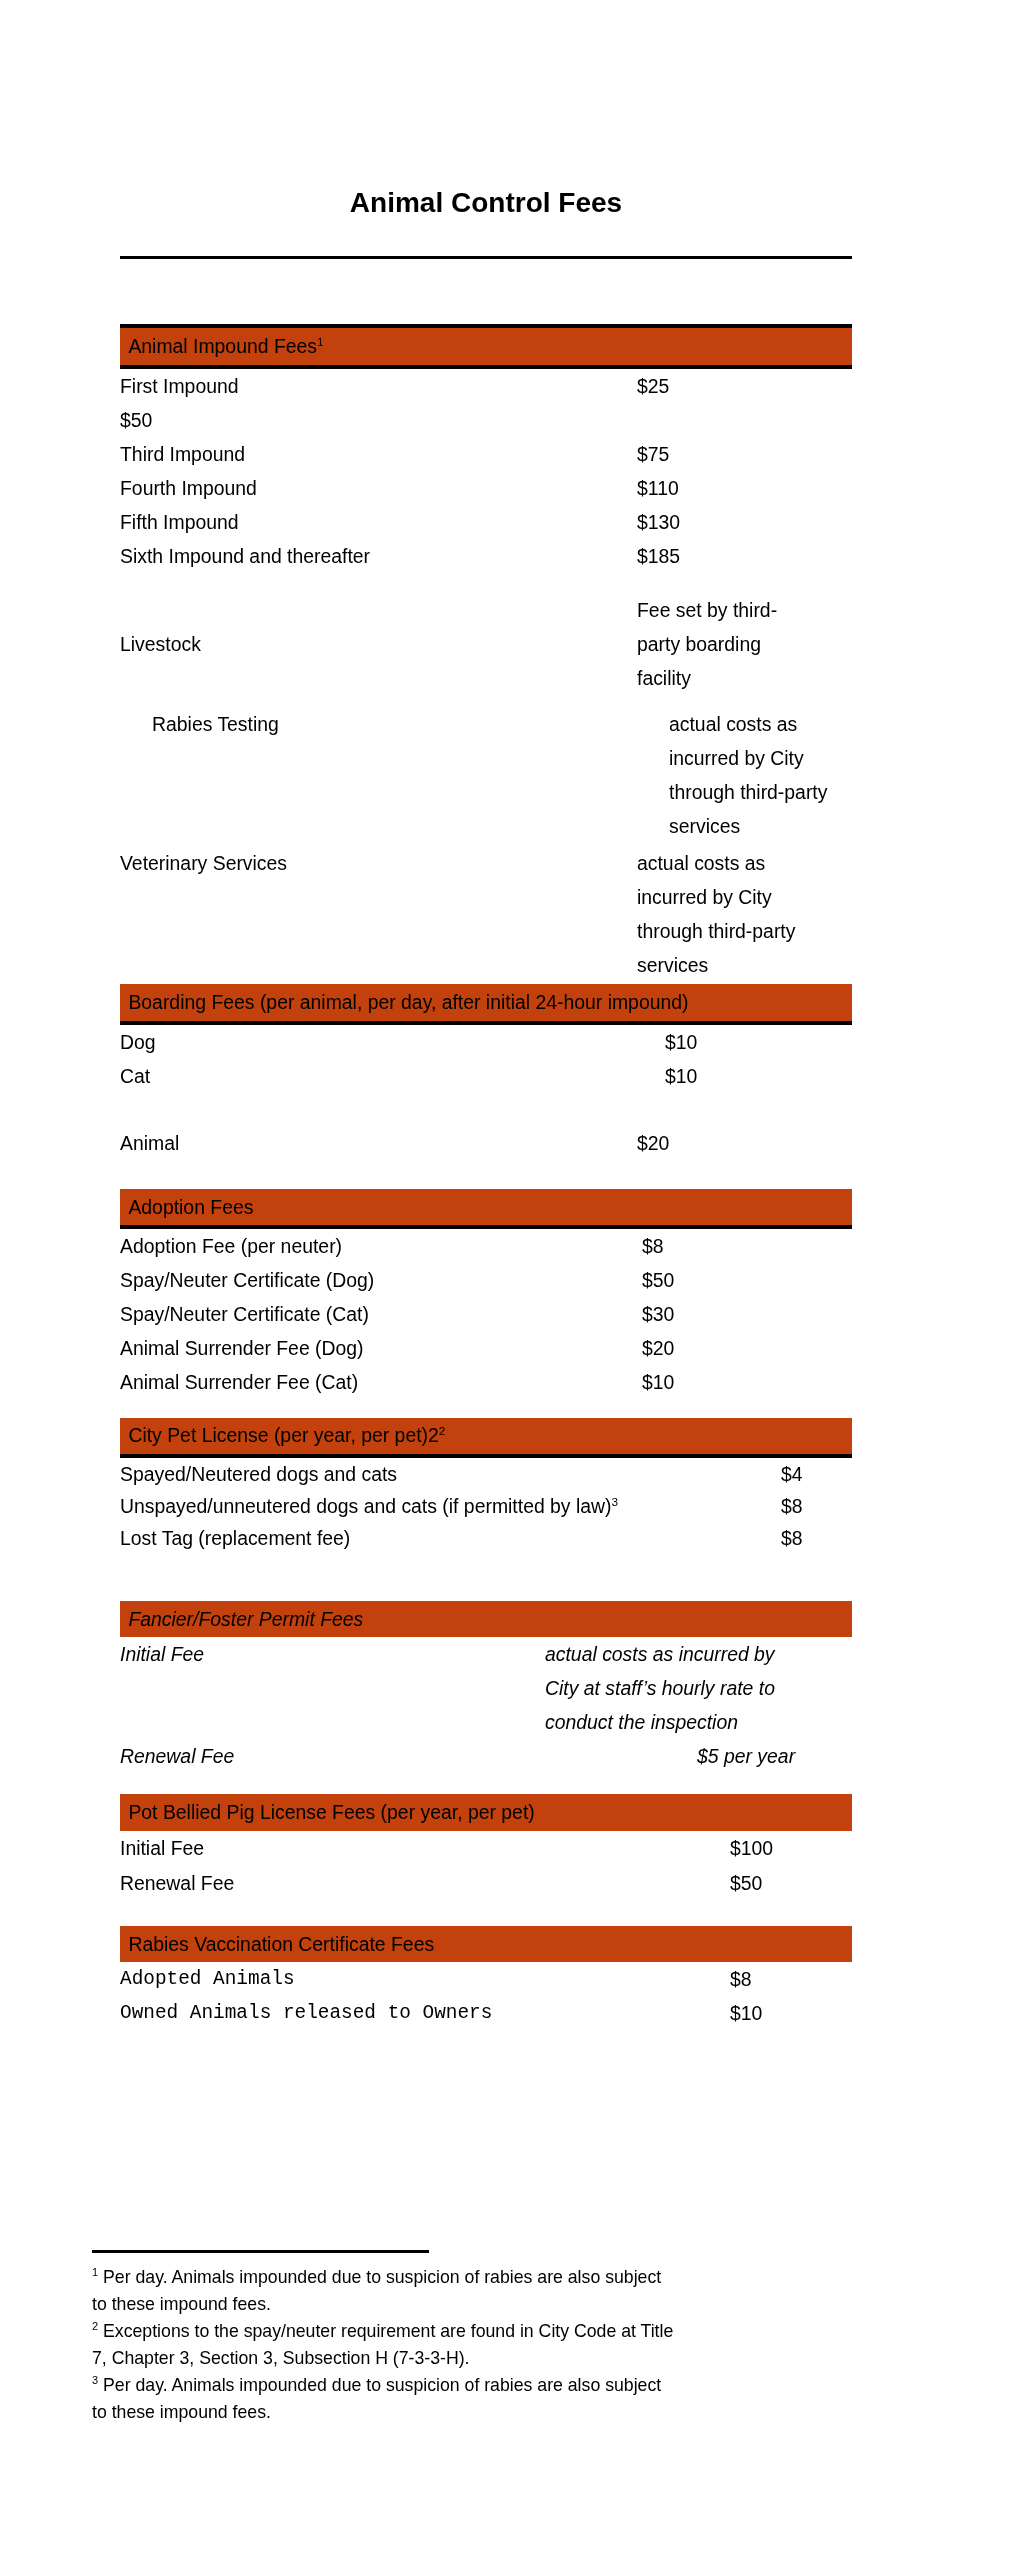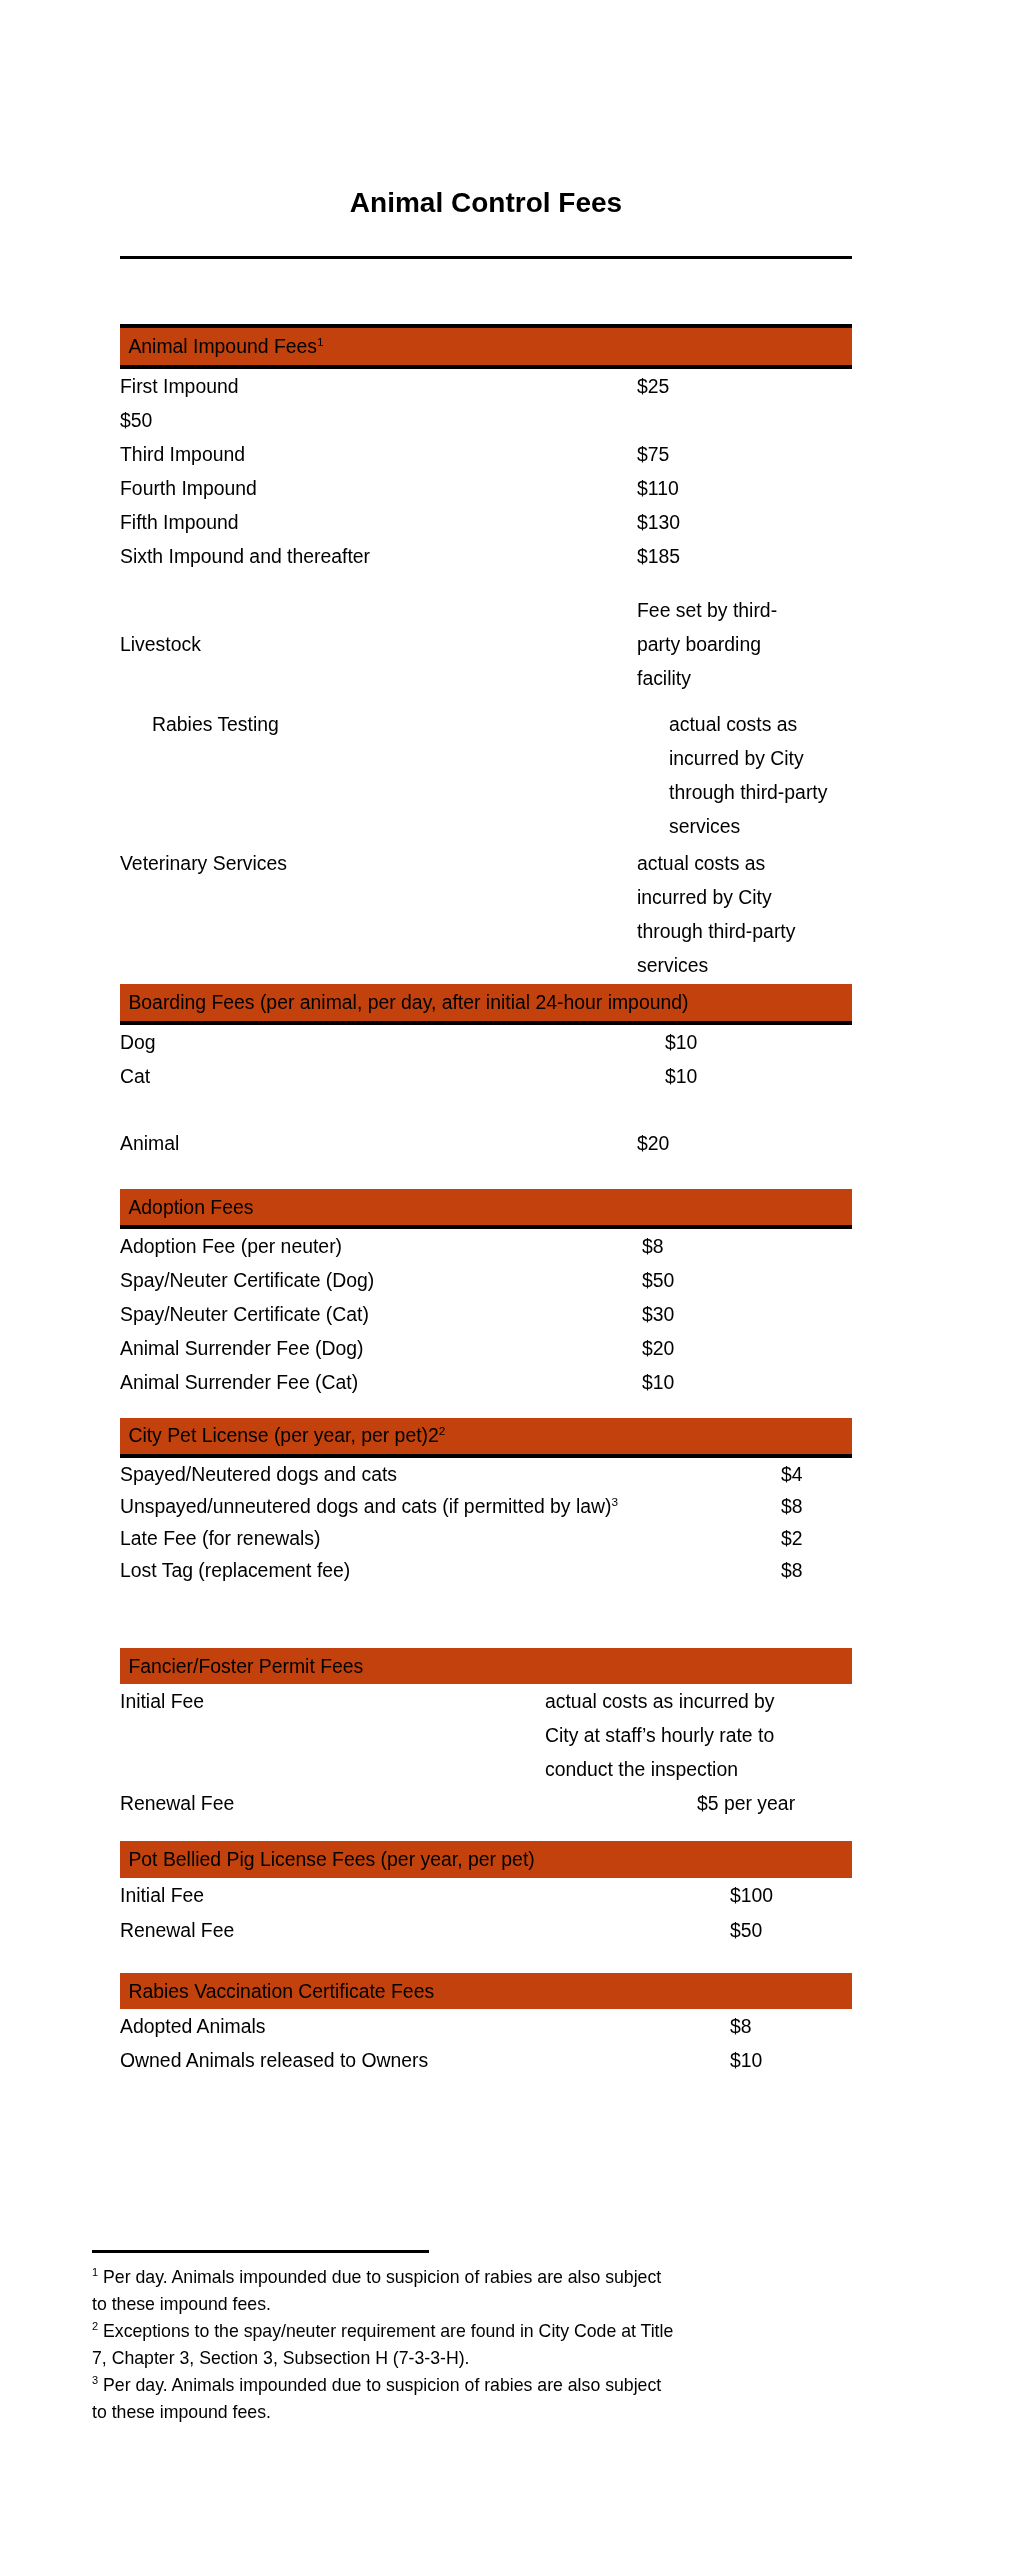--- a/index.html
+++ b/index.html
@@ -55,29 +55,29 @@
   .row .label{flex:0 0 auto;}
   .row .value{flex:1 1 auto; white-space:pre-line;}
   
   .sec-impound    .label{width:517px;}
   .sec-boarding   .label{width:545px;}
   .sec-quarantine .label{width:517px;}
   .sec-adoption   .label{width:522px;}
   .sec-citypet    .label{width:661px;}
   .sec-fancier    .label{width:425px;}
   .sec-potbellied .label{width:610px;}
-  .sec-rabiesvacc .label{width:610px;}
+  .sec-rabiesvacc .label{width:610px;font-family:Liberation Mono, monospace;}
 
   .sec-impound{margin-top:65px;}
   .sec-boarding{margin-top:2.5px;}
   .sec-quarantine{margin-top:33px;}
   .sec-adoption{margin-top:29px;}
   .sec-citypet{margin-top:18.5px;}
   .sec-citypet .row{line-height:32px;}
-  .sec-fancier{margin-top:62px;}
+  .sec-fancier{margin-top:47px;font-style:italic;}
   .sec-potbellied{margin-top:21px;}
   .sec-potbellied .row{line-height:35px;}
   .sec-rabiesvacc{margin-top:25px;}
 
   .mt24{margin-top:20px;}
   .mt14{margin-top:11.8px;margin-left:32px;}
   .mt4{margin-top:3.4px;}
   .vcenter{align-items:center;}
   .indent180{padding-left:152px;}
 
@@ -204,24 +204,20 @@
 
     <div class="fee-table sec-citypet">
       <div class="fee-header bb"><span>City Pet License (per year, per pet)2</span><sup class="hsup">2</sup></div>
       <div class="row">
         <div class="label">Spayed/Neutered dogs and cats</div>
         <div class="value">$4</div>
       </div>
       <div class="row">
         <div class="label"><span>Unspayed/unneutered dogs and cats (if permitted by law)</span><sup class="lsup">3</sup></div>
         <div class="value">$8</div>
-      </div>
-      <div class="row">
-        <div class="label">Late Fee (for renewals)</div>
-        <div class="value">$2</div>
       </div>
       <div class="row">
         <div class="label">Lost Tag (replacement fee)</div>
         <div class="value">$8</div>
       </div>
     </div>
 
     <div class="fee-table sec-fancier">
       <div class="fee-header">Fancier/Foster Permit Fees</div>
       <div class="row">

